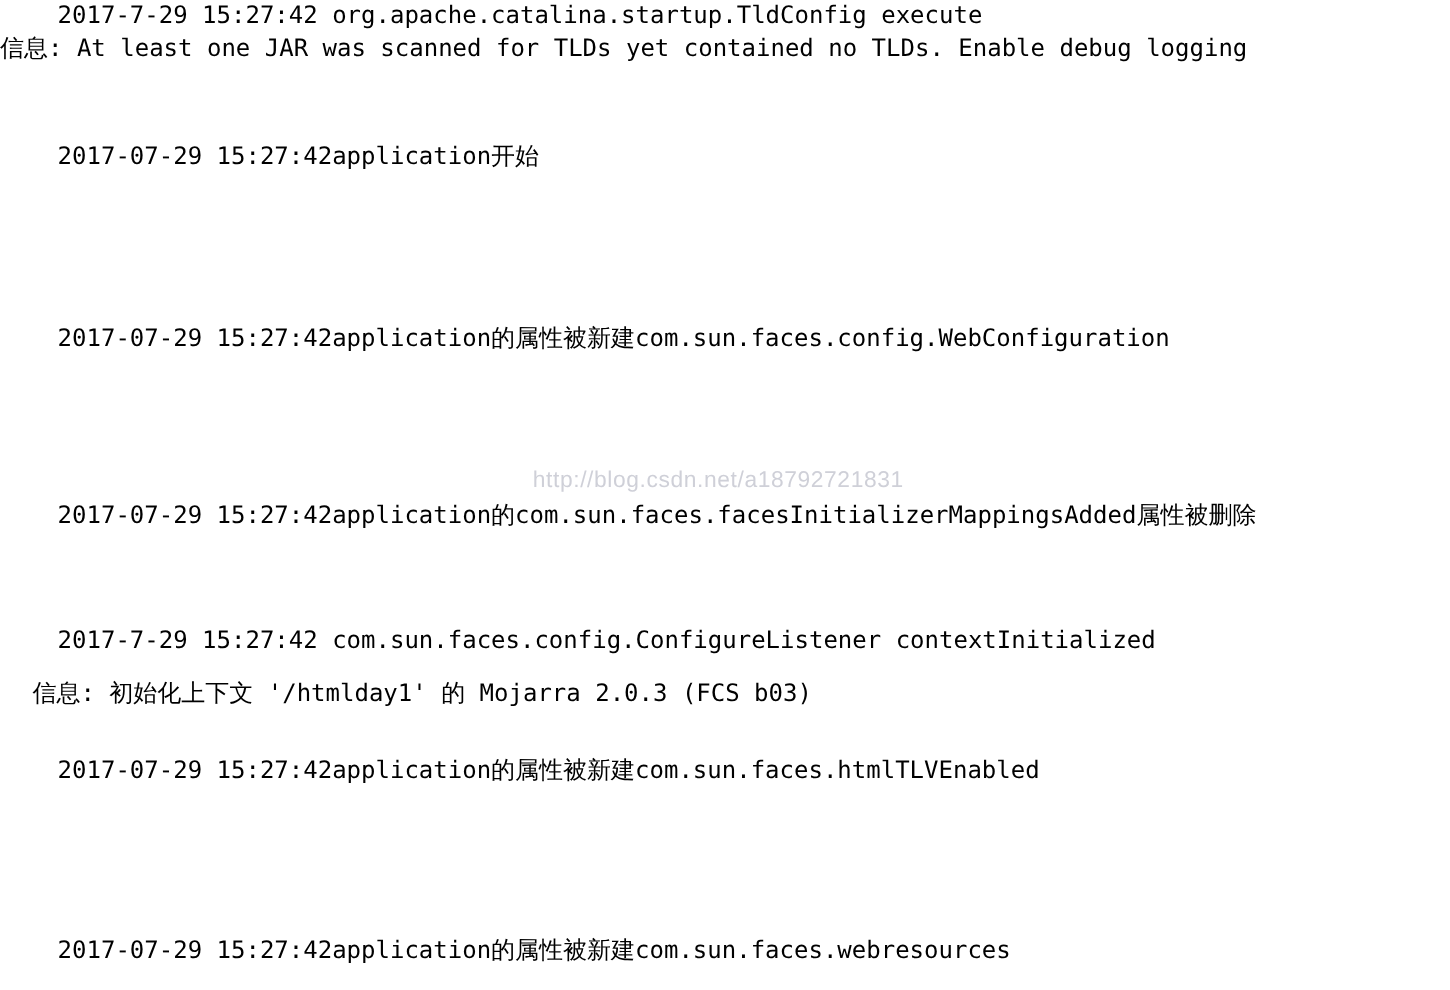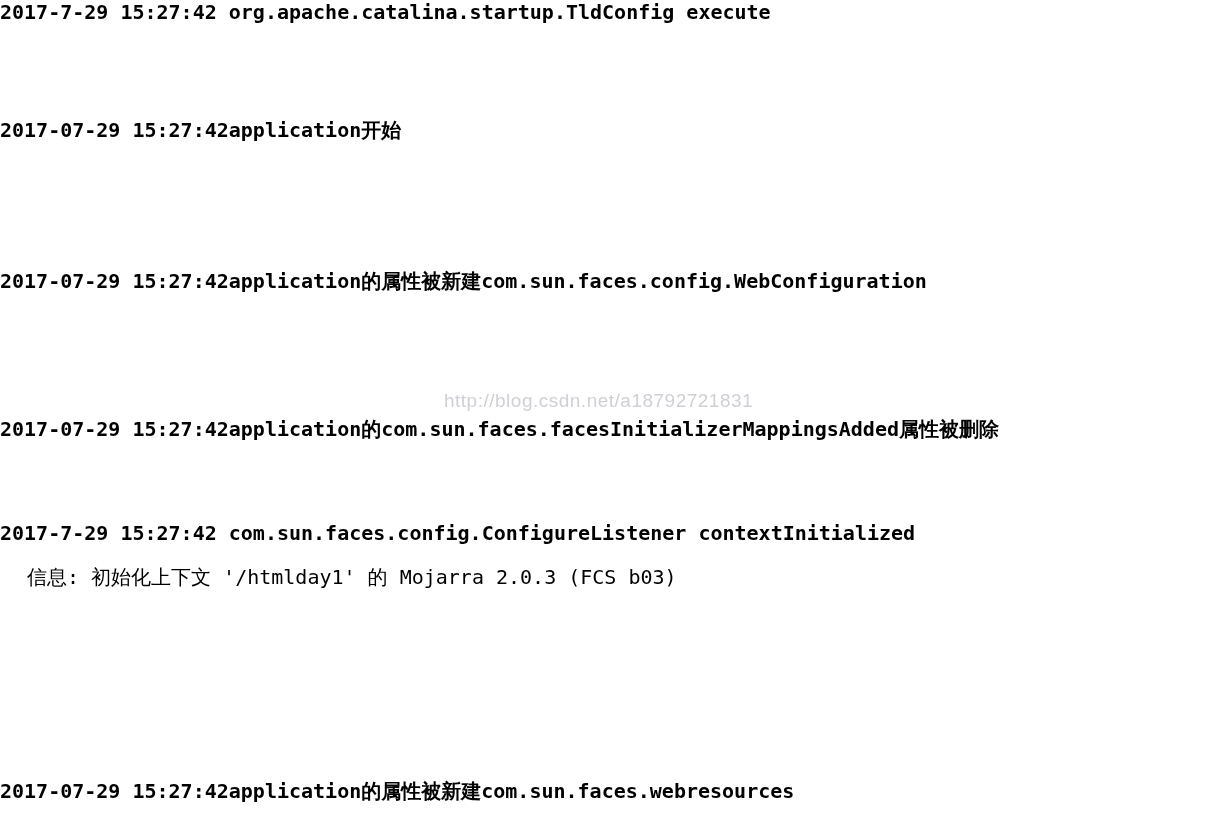--- a/index.html
+++ b/index.html
@@ -34,50 +34,52 @@
   .log-line {
     position: absolute;
     left: 0;
     white-space: pre;
     font-size: 20px;
     line-height: 23px;
     color: #000000;
     letter-spacing: 0px;
     z-index: 10;
   }
-  .log-line.bold { font-weight: bold; }
+  .log-line.bold { font-weight: normal; padding-left: 48px; }
   .log-line.normal { font-weight: normal; }
 
   
   .ln-0 { top: 1px;   }
   .ln-1 { top: 29px;  }
   .ln-2 { top: 119px; text-align: right; }
   .ln-3 { top: 270px; }
   .ln-4 { top: 418px; }
   .ln-5 { top: 510px; margin-top: 12px; }
   .ln-6 { top: 566px; padding-left: 27px; }
   .ln-7 { top: 630px; }
   .ln-8 { top: 780px; }
 </style>
 </head>
 <body>
 
 <div id="screen">
 
   <div class="log-line bold ln-0">2017-7-29 15:27:42 org.apache.catalina.startup.TldConfig execute</div>
 
+  <div class="log-line normal ln-1">信息: At least one JAR was scanned for TLDs yet contained no TLDs. Enable debug logging</div>
 
   <div class="log-line bold ln-2">2017-07-29 15:27:42application开始</div>
 
   <div class="log-line bold ln-3">2017-07-29 15:27:42application的属性被新建com.sun.faces.config.WebConfiguration</div>
 
   <div class="log-line bold ln-4">2017-07-29 15:27:42application的com.sun.faces.facesInitializerMappingsAdded属性被删除</div>
 
   <div class="log-line bold ln-5">2017-7-29 15:27:42 com.sun.faces.config.ConfigureListener contextInitialized</div>
 
   <div class="log-line normal ln-6">信息: 初始化上下文 '/htmlday1' 的 Mojarra 2.0.3 (FCS b03)</div>
 
+  <div class="log-line bold ln-7">2017-07-29 15:27:42application的属性被新建com.sun.faces.htmlTLVEnabled</div>
 
   <div class="log-line bold ln-8">2017-07-29 15:27:42application的属性被新建com.sun.faces.webresources</div>
 
   <div class="watermark">http://blog.csdn.net/a18792721831</div>
 
 </div>
 
 </body></html>

